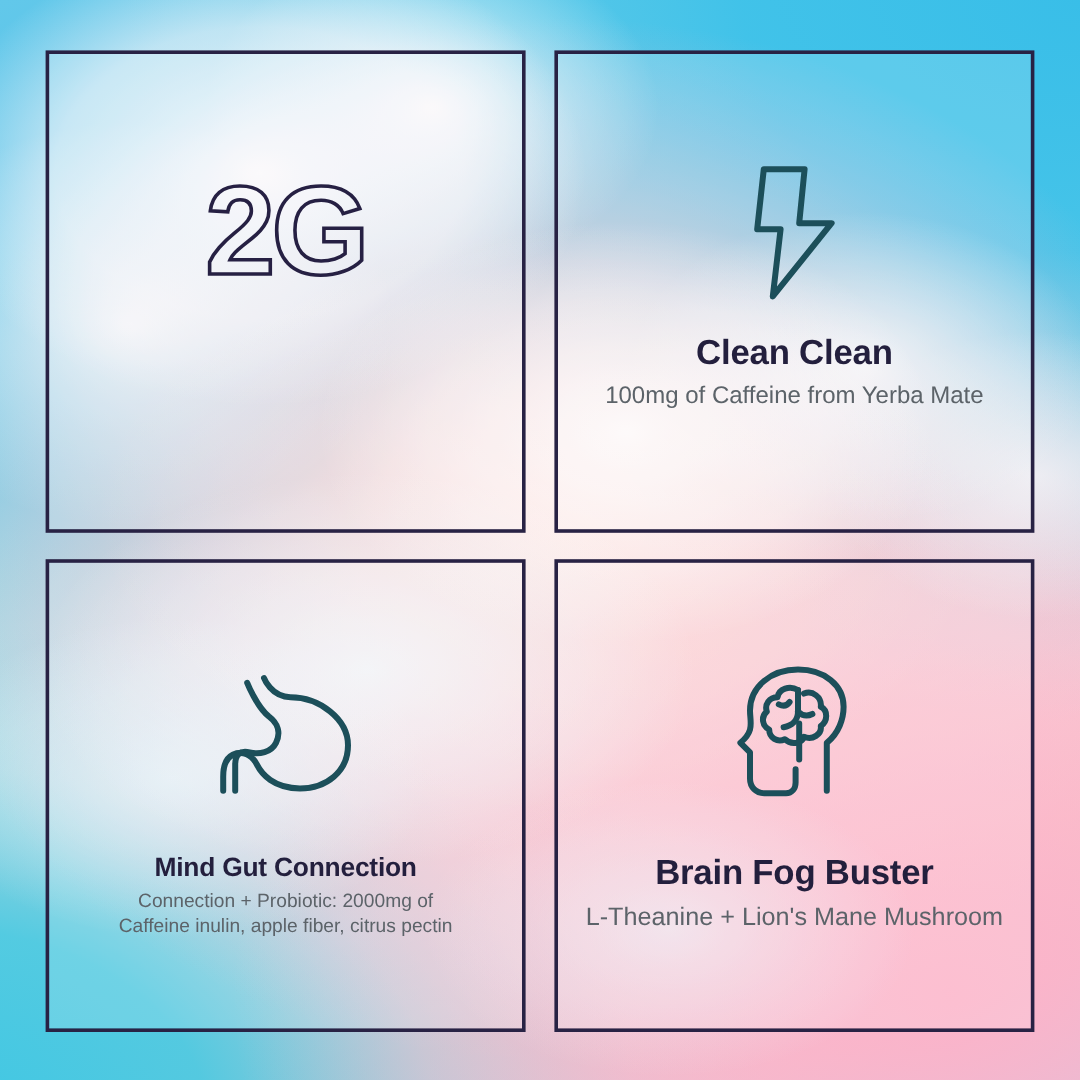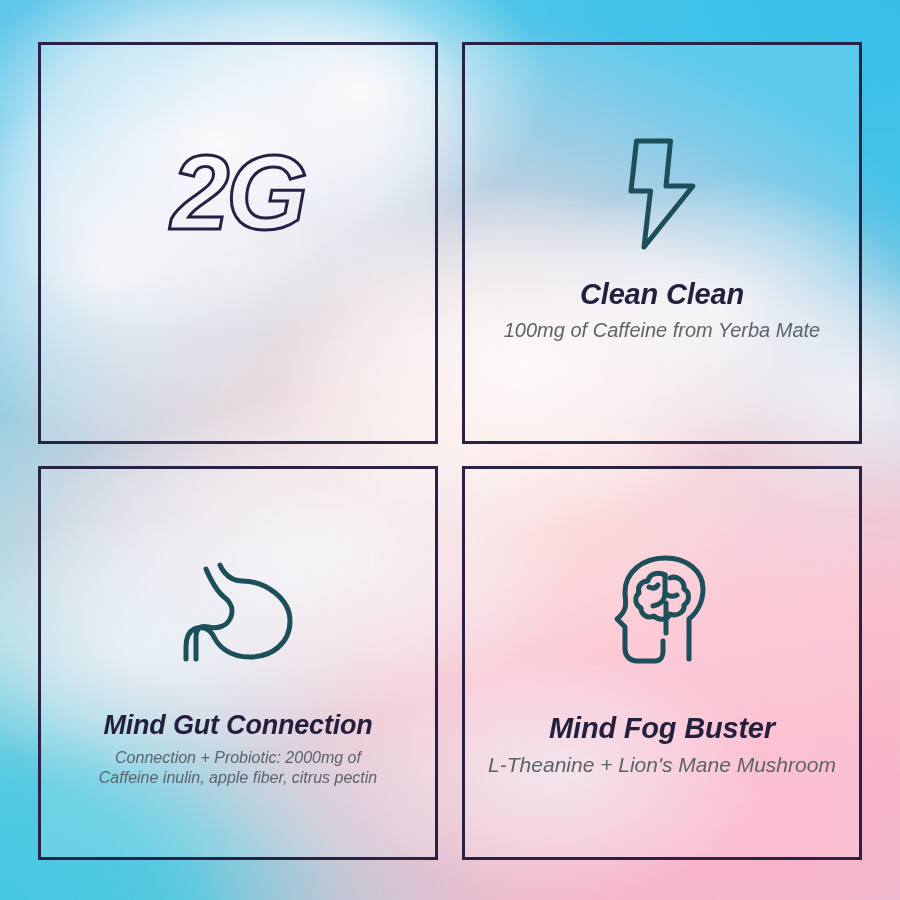--- a/index.html
+++ b/index.html
@@ -129,21 +129,20 @@
   }
 
   .panel {
     position: relative;
     border: 3px solid #282244;
     display: flex;
     flex-direction: column;
     align-items: flex-end;
     overflow: hidden;
     background: transparent;
-    font-style: italic;
   }
 
   
   .panel::before {
     content: "";
     position: absolute;
     inset: 0;
     background: rgba(255,255,255,0.16);
     pointer-events: none;
   }
@@ -200,21 +199,21 @@
 
   
   #panel-energy .icon-wrap { margin-top: 90px; height: 118px; }
   #panel-energy .texts { margin-top: 26px; }
   #panel-energy .panel-title { font-size: 29px; }
   #panel-energy .panel-sub { font-size: 20px; }
 
   
   #panel-gut .icon-wrap { margin-top: 86px; height: 112px; }
   #panel-gut .texts { margin-top: 44px; }
-  #panel-gut .panel-title { font-size: 27px; }
+  #panel-gut .panel-title { font-size: 22px; }
   #panel-gut .panel-sub { font-size: 16px; }
 
   
   #panel-brain .icon-wrap { margin-top: 84px; height: 116px; }
   #panel-brain .texts { margin-top: 44px; }
   #panel-brain .panel-title { font-size: 29px; }
   #panel-brain .panel-sub { font-size: 21px; }
 
   .stroke-icon {
     fill: none;
@@ -322,20 +321,20 @@
                      C87 48 87 39 81 36
                      C82 28 74 22 67 25" stroke="#1c4f5a" stroke-width="4.2"></path>
 
             <path class="stroke-icon" d="M62 22 L62 40 C62 48 56 52 50 53" stroke="#1c4f5a" stroke-width="4.2"></path>
             <path class="stroke-icon" d="M62 40 C66 44 70 44 74 42" stroke="#1c4f5a" stroke-width="4.2"></path>
             <path class="stroke-icon" d="M63 50 L63 80" stroke="#1c4f5a" stroke-width="4.2"></path>
             <path class="stroke-icon" d="M46 34 C50 36 53 35 55 32" stroke="#1c4f5a" stroke-width="4.2"></path>
           </svg>
         </div>
         <div class="texts">
-          <div class="panel-title">Mind Fog Buster</div>
+          <div class="panel-title">Brain Fog Buster</div>
           <div class="panel-sub">L-Theanine + Lion's Mane Mushroom</div>
         </div>
       </div>
     </div>
 
   </div>
 </div>
 
 </body></html>

